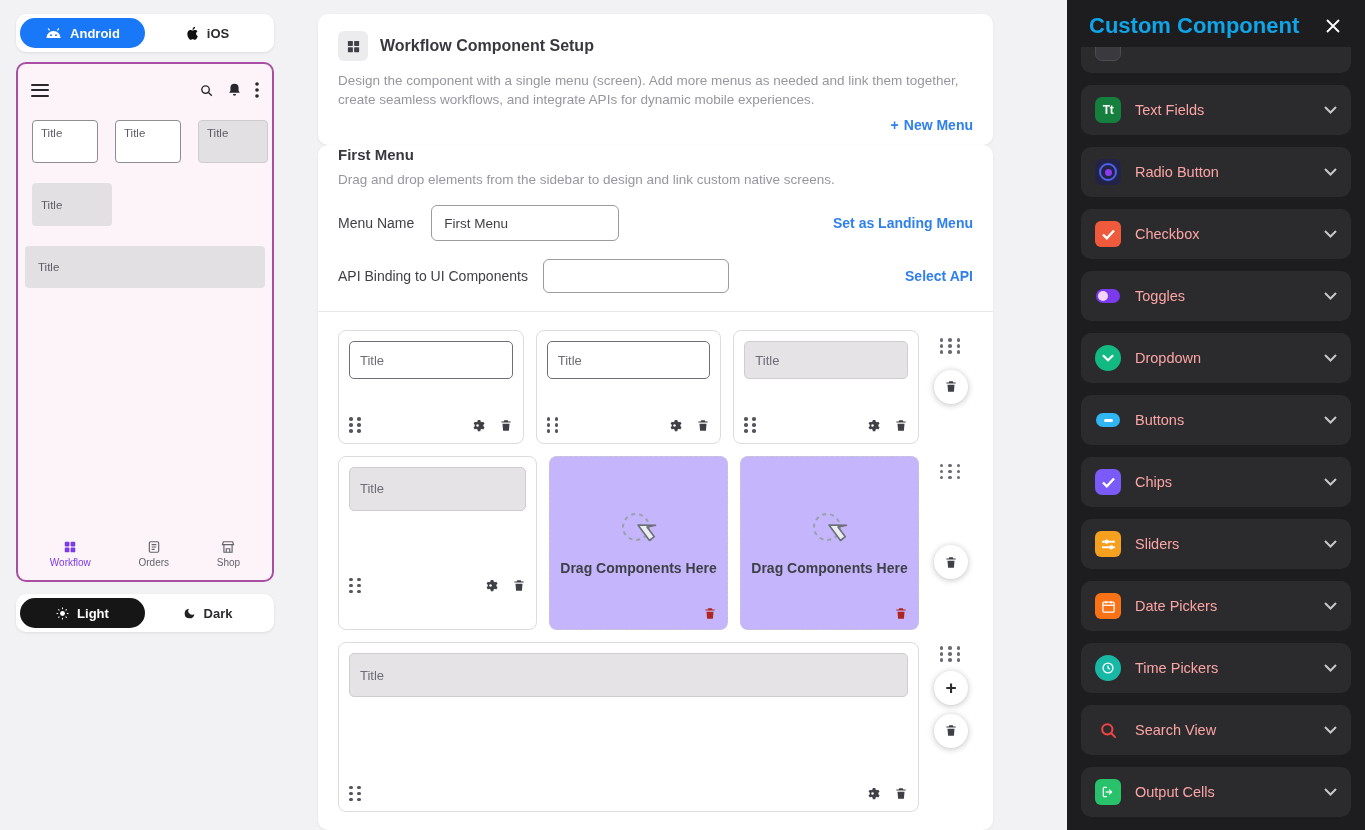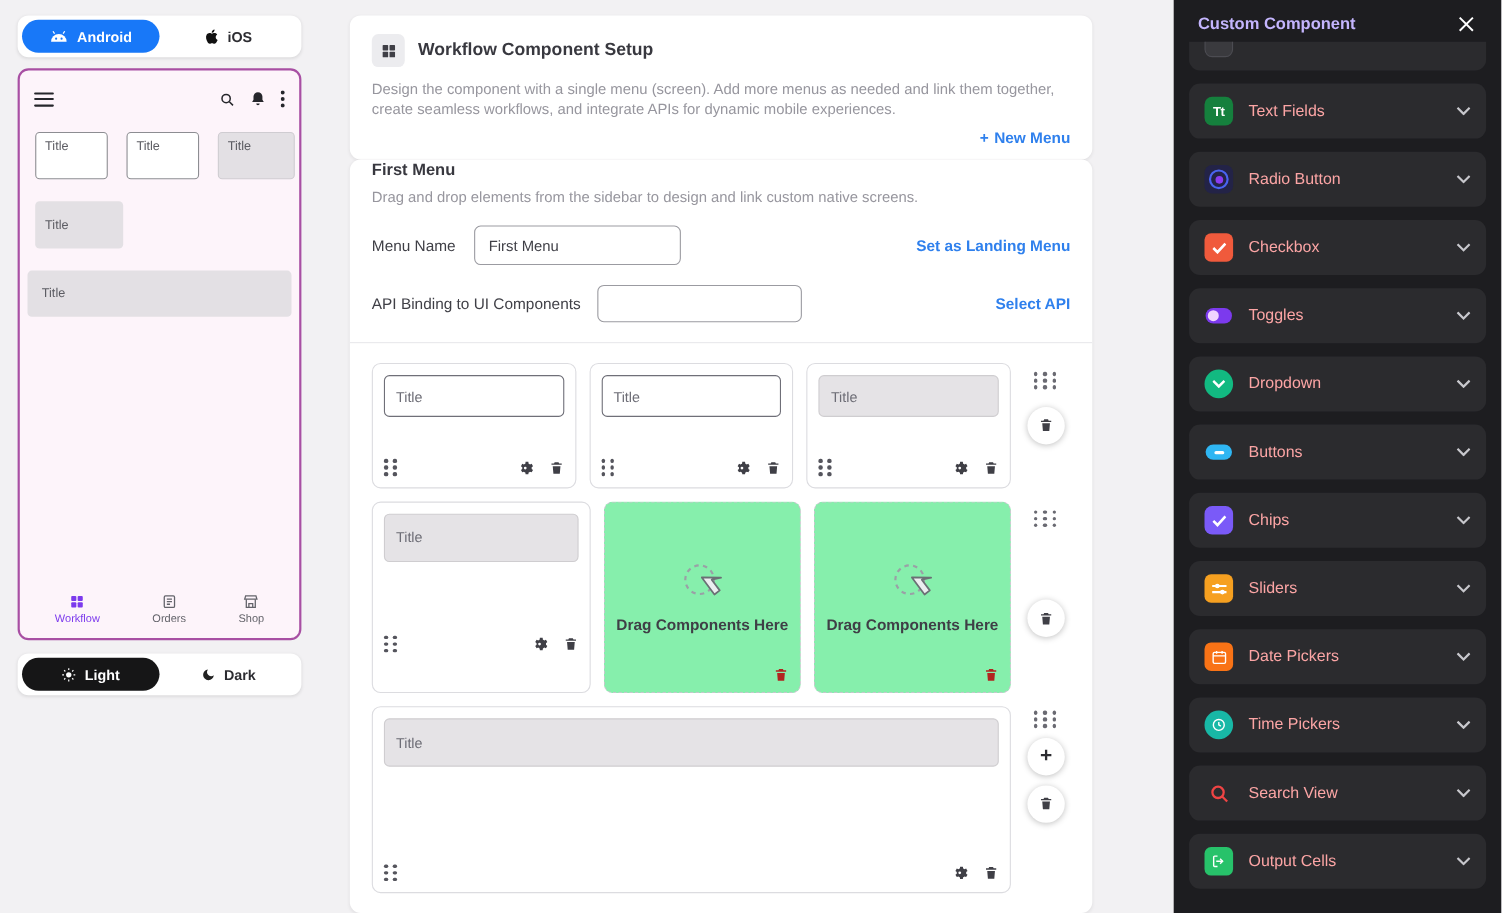--- a/index.html
+++ b/index.html
@@ -65,28 +65,28 @@
   .icbtn{display:flex;color:#3f3f46;cursor:pointer}
   .dots6{display:grid;grid-template-columns:repeat(2,5.5px);gap:2.5px;cursor:grab}
   .dots6 i{width:3.5px;height:3.5px;background:#55555d;border-radius:50%}
   .dots9{display:grid;grid-template-columns:repeat(3,6px);gap:2.5px;cursor:grab}
   .dots9 i{width:3.5px;height:3.5px;background:#6a6a72;border-radius:50%}
   .gutter{width:44px;flex-shrink:0;display:flex;flex-direction:column;align-items:center;gap:16px;padding-top:8px}
   .gutter.tight{gap:9px;padding-top:4px}
   .circle-btn{width:34px;height:34px;border-radius:50%;border:none;background:#fff;box-shadow:0 1px 6px rgba(0,0,0,.25);display:flex;align-items:center;justify-content:center;cursor:pointer;color:#3f3f46;flex-shrink:0}
   .circle-btn.plus{font-size:19px;font-weight:bold;color:#2c2c31;line-height:1}
   .mt-row2{margin-top:50px}
-  .drop-card{flex:1;border:1.5px dashed #c6c6cc;border-radius:8px;background:#86efac;display:flex;flex-direction:column;align-items:center;justify-content:center;position:relative;min-width:0}
+  .drop-card{flex:1;border:1.5px dashed #c6c6cc;border-radius:8px;background:#c4b5fd;display:flex;flex-direction:column;align-items:center;justify-content:center;position:relative;min-width:0}
   .drop-text{font-size:14px;font-weight:bold;color:#3f3f46;margin-top:8px}
   .drop-trash{position:absolute;right:10px;bottom:8px;color:#b1251f;cursor:pointer;display:flex}
 
   
   .rightbar{width:298px;flex-shrink:0;background:#1d1d20;display:flex;flex-direction:column;height:830px}
   .rb-head{display:flex;align-items:center;justify-content:space-between;padding:13px 24px 8px 22px}
-  .rb-title{font-size:15px;font-weight:bold;color:#c4b5fd}
+  .rb-title{font-size:22px;font-weight:bold;color:#0ea5e9}
   .rb-close{cursor:pointer;display:flex}
   .rb-list{flex:1;overflow:hidden;padding:2px 14px 0}
   .rb-item{height:50px;background:#2b2b2e;border-radius:10px;margin-bottom:12px;display:flex;align-items:center;gap:14px;padding:0 14px;cursor:pointer}
   .rb-item.partial{margin-top:-26px}
   .rb-item .lbl{font-size:14.5px;color:#fca5a5;flex:1}
   .chev{display:flex;cursor:pointer}
   .ic{width:26px;height:26px;flex-shrink:0;display:flex;align-items:center;justify-content:center;border-radius:7px}
   .ic-tt{background:#15803d;color:#fff;font-size:12px;font-weight:bold;letter-spacing:-.5px}
   .ic-part{background:#3a3a3e;border:1px solid #4c4c52}
   .ic-radio{background:#232347}

